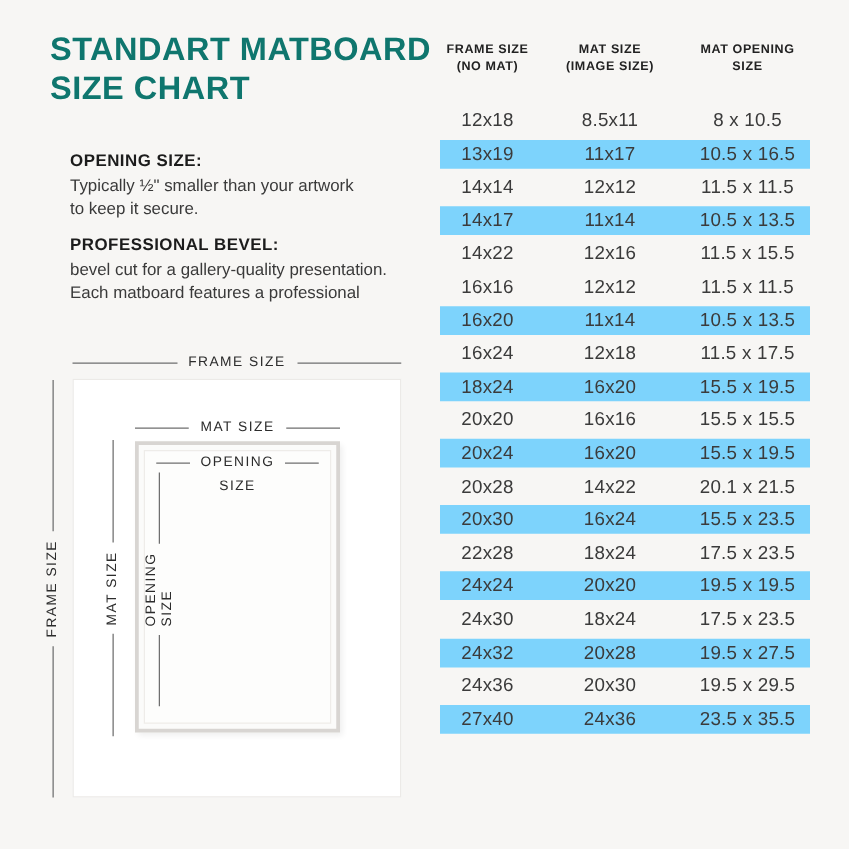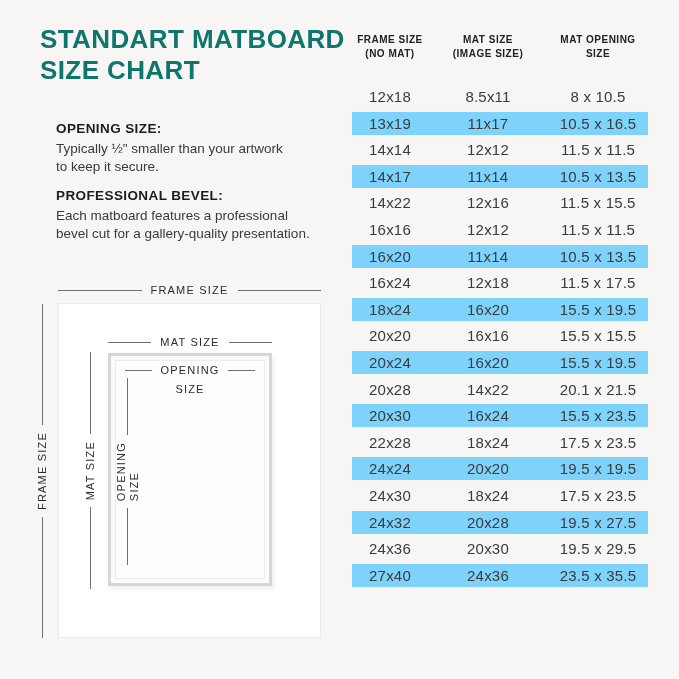--- a/index.html
+++ b/index.html
@@ -91,22 +91,22 @@
   </div>
 
   <div class="info info-opening">
     <div class="info-heading">OPENING SIZE:</div>
     <div class="info-line">Typically ½" smaller than your artwork</div>
     <div class="info-line">to keep it secure.</div>
   </div>
 
   <div class="info info-bevel">
     <div class="info-heading">PROFESSIONAL BEVEL:</div>
+    <div class="info-line">bevel cut for a gallery-quality presentation.</div>
     <div class="info-line">Each matboard features a professional</div>
-    <div class="info-line">bevel cut for a gallery-quality presentation.</div>
   </div>
 
   <div>
 
     <div class="hdim" style="left:58px; top:283px; width:263px;">
       <span class="hline"></span>
       <span class="dimtext">FRAME SIZE</span>
       <span class="hline"></span>
     </div>
 

